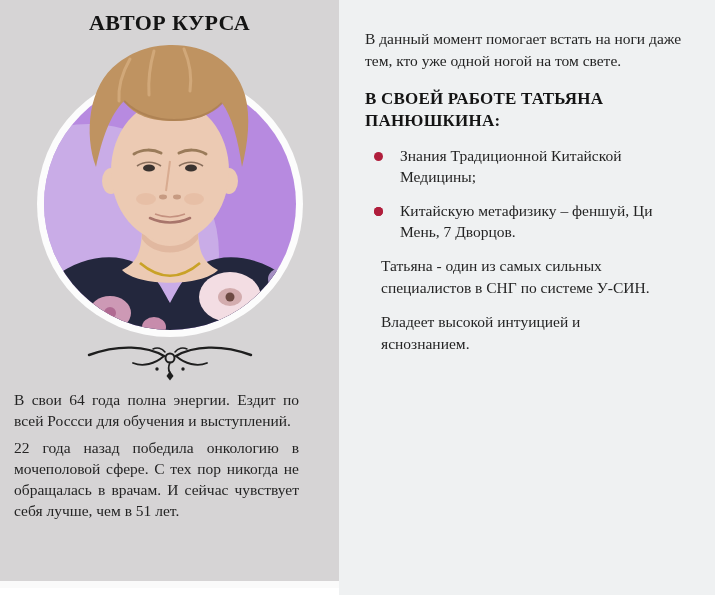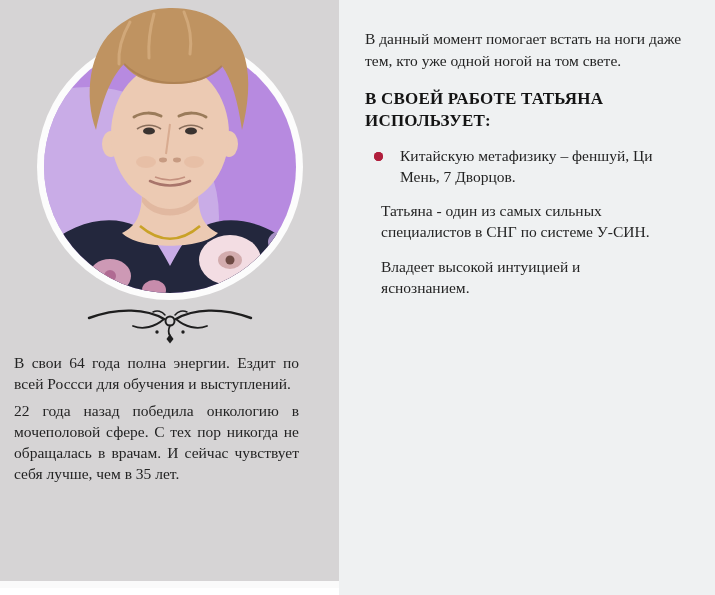--- a/index.html
+++ b/index.html
@@ -52,20 +52,21 @@
     background:var(--bullet-red,#b01e3c);
   }
   .outro-paragraph{margin:13px 16px 0;font-size:15.5px;line-height:21.5px;}
 </style>
 </head>
 <body>
 
 <div class="page">
 
   <div class="left-col">
+    <h1 class="page-title">АВТОР КУРСА</h1>
 
     <svg class="portrait" viewBox="0 0 272 298" width="272" height="298" aria-hidden="true">
       <defs>
         <clipPath id="circClip">
             <circle cx="136" cy="165" r="126"></circle>
           </clipPath>
       </defs>
 
       <circle cx="136" cy="165" r="133" style="fill:var(--photo-ring,#fcfcfc)"></circle>
 
@@ -129,29 +130,33 @@
         <path d="M85,23.5 C83,28 83,31 85,34" stroke-width="1.8"></path>
       </g>
       <g style="fill:var(--flourish-ink,#1e1e1e)">
         <path d="M85,32 L88.5,37 L85,41.5 L81.5,37 Z"></path>
         <circle cx="72" cy="30" r="1.7"></circle>
         <circle cx="98" cy="30" r="1.7"></circle>
       </g>
     </svg>
 
     <p class="bio-paragraph">В свои 64 года полна энергии. Ездит по всей Россси для обучения и выступлений.</p>
-    <p class="bio-paragraph">22 года назад победила онкологию в мочеполовой сфере. С тех пор никогда не обращалась в врачам. И сейчас чувствует себя лучше, чем в 35 лет.</p>
+    <p class="bio-paragraph">22 года назад победила онкологию в мочеполовой сфере. С тех пор никогда не обращалась в врачам. И сейчас чувствует себя лучше, чем в 51 лет.</p>
   </div>
 
   <div class="right-col">
     <p class="intro-paragraph">В данный момент помогает встать на ноги даже тем, кто уже одной ногой на том свете.</p>
 
-    <h2 class="section-heading">В СВОЕЙ РАБОТЕ ТАТЬЯНА ИСПОЛЬЗУЕТ:</h2>
+    <h2 class="section-heading">В СВОЕЙ РАБОТЕ ТАТЬЯНА ПАНЮШКИНА:</h2>
 
     <ul class="skills-list">
+      <li>
+        <span class="bullet-dot"></span>
+        <span>Знания Традиционной Китайской Медицины;</span>
+      </li>
       <li>
         <span class="bullet-dot"></span>
       </li>
       <li>
         <span class="bullet-dot"></span>
         <span>Китайскую метафизику – феншуй, Ци Мень, 7 Дворцов.</span>
       </li>
     </ul>
 
     <p class="outro-paragraph">Татьяна - один из самых сильных специалистов в СНГ по системе У-СИН.</p>

